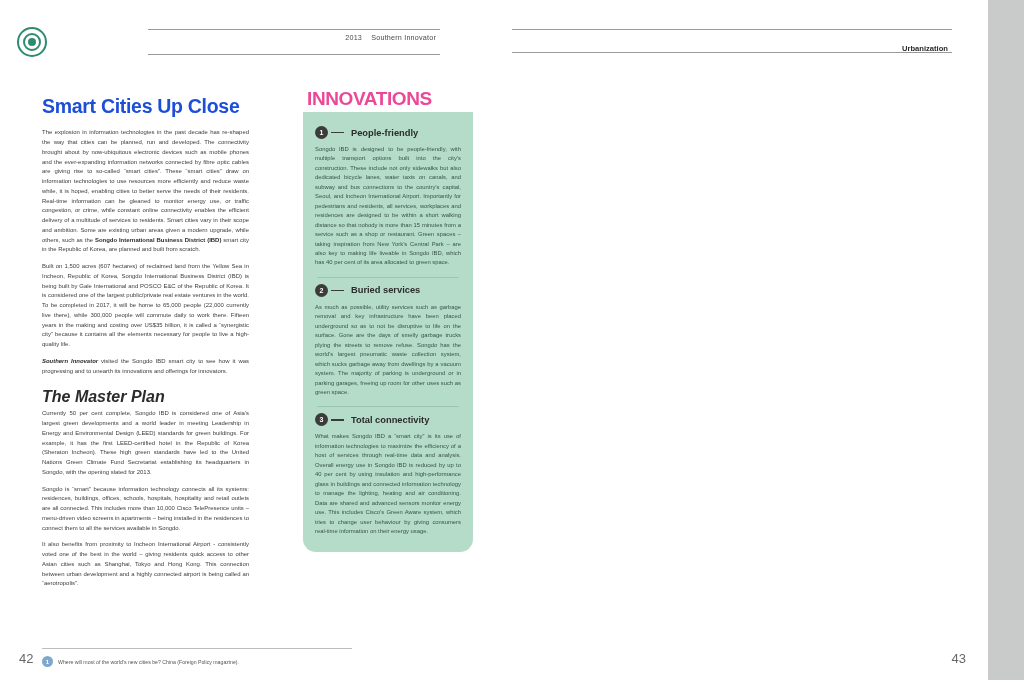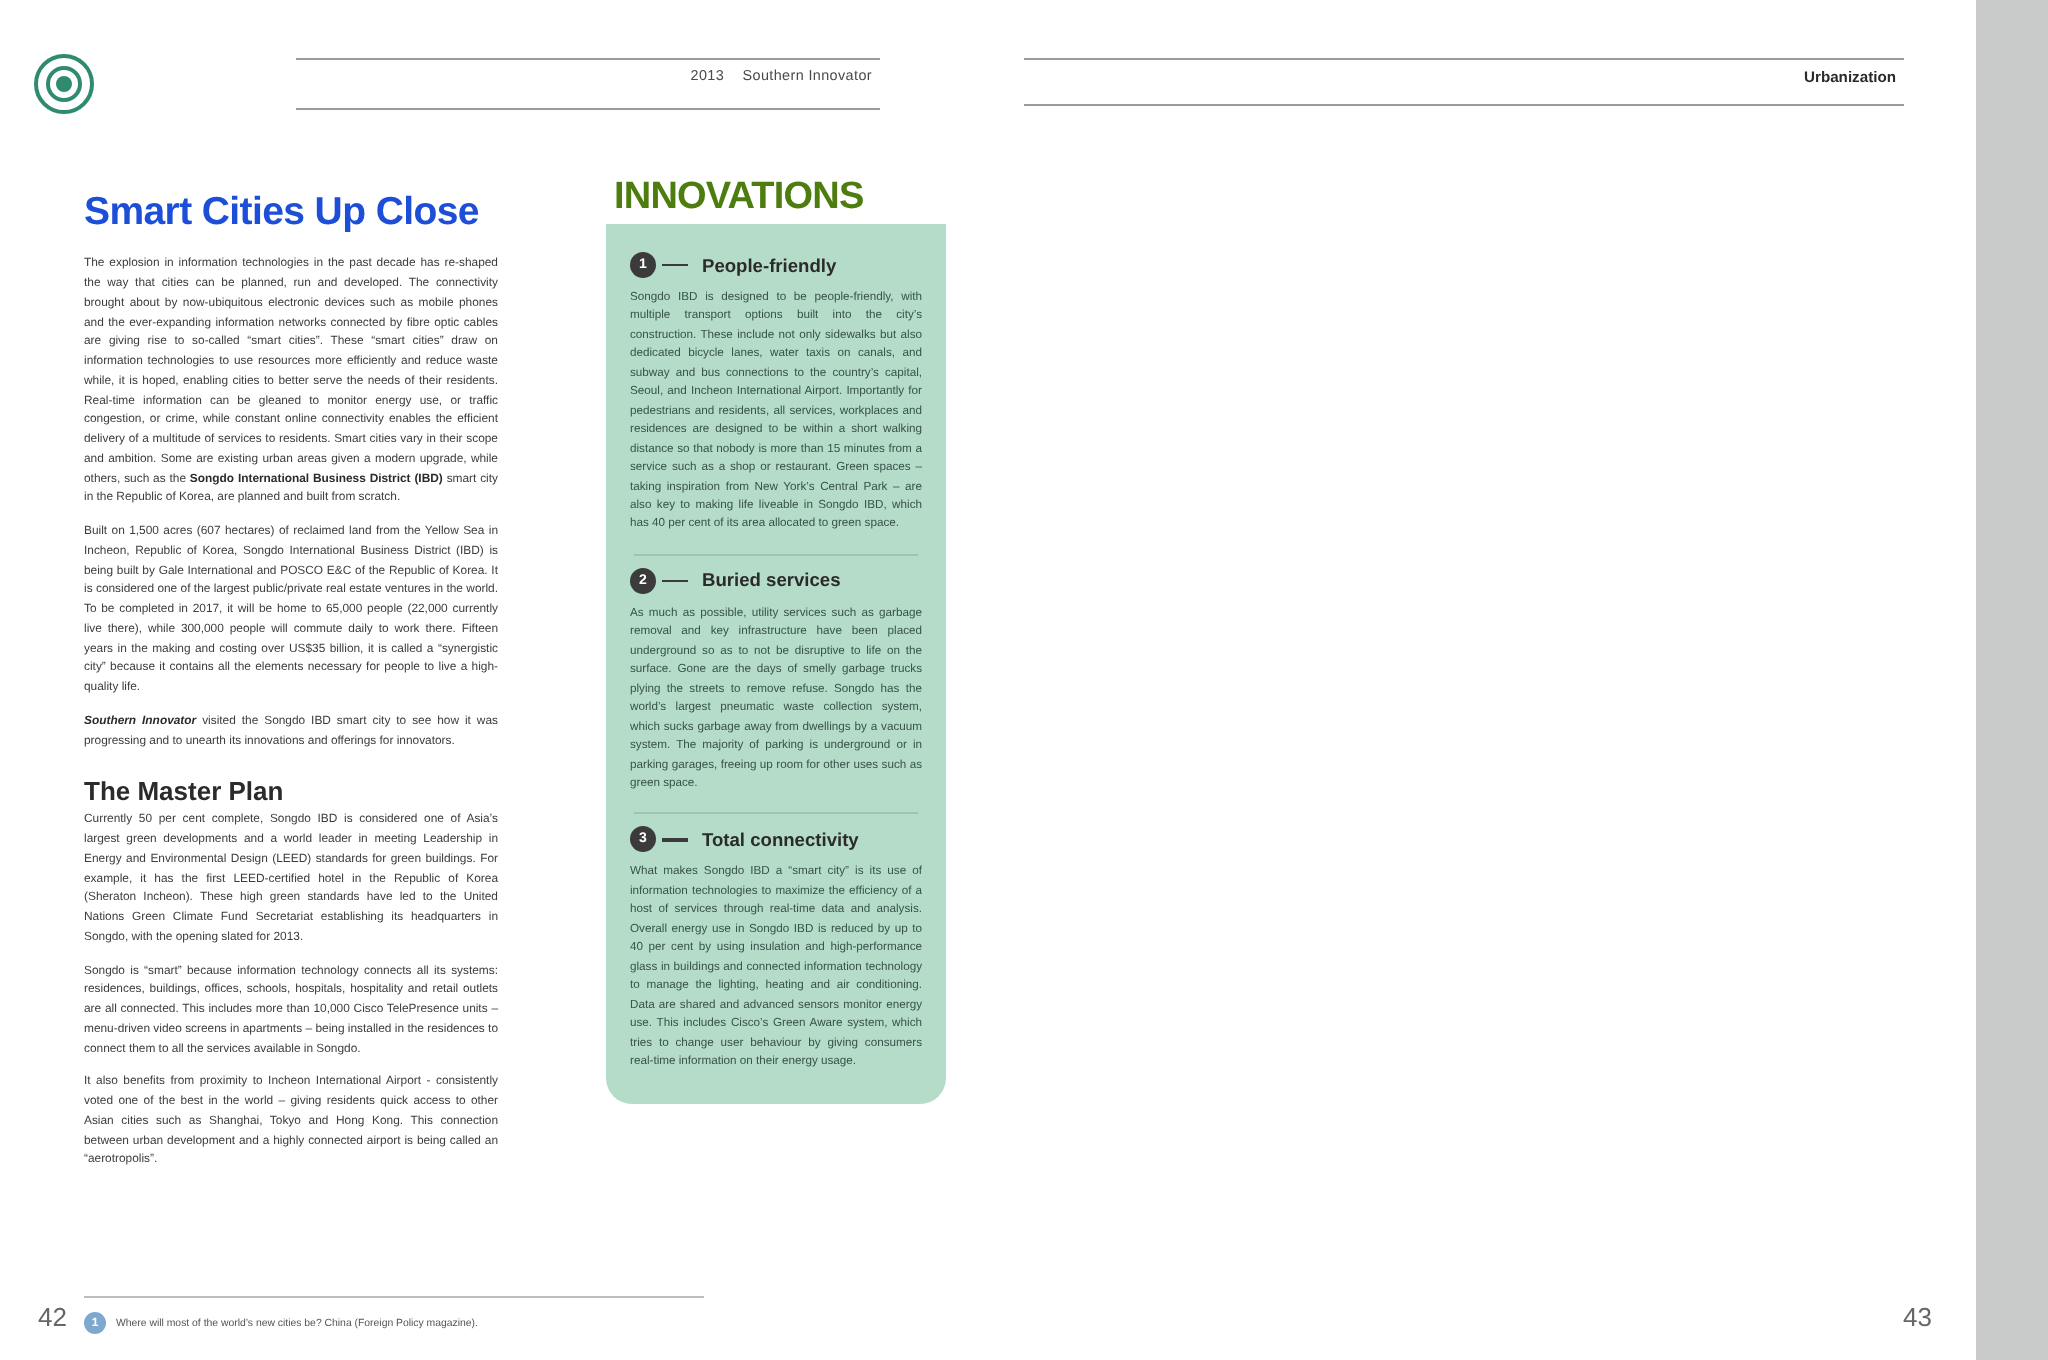--- a/index.html
+++ b/index.html
@@ -25,38 +25,38 @@
   .logo{position:absolute;left:17px;top:27px;width:30px;height:30px;border-radius:50%;
         border:2.2px solid #2e8b6f;box-sizing:border-box;
         display:flex;align-items:center;justify-content:center;}
   .logo i{display:block;width:18px;height:18px;border-radius:50%;
           border:2px solid #2e8b6f;box-sizing:border-box;
           display:flex;align-items:center;justify-content:center;}
   .logo i b{display:block;width:8px;height:8px;border-radius:50%;background:#2e8b6f;}
 
   .hdr-r-rules{position:absolute;left:36px;right:36px;top:29px;height:1px;background:#9a9a9a;}
   .hdr-r-rules2{position:absolute;left:36px;right:36px;top:52px;height:1px;background:#9a9a9a;}
-  .sect-title{position:absolute;right:40px;top:34px;font-size:7.6px;font-weight:bold;color:#2b2b2b;}
+  .sect-title{position:absolute;right:40px;top:44px;font-size:7.6px;font-weight:bold;color:#2b2b2b;}
 
   
   .l-body{position:absolute;left:42px;top:96px;width:207px;}
   h1.title{font-size:19.5px;font-weight:bold;color:#1d4ed8;margin:0 0 12px 0;
            letter-spacing:-.3px;line-height:1.05;}
-  h2.sub{font-size:13px;font-weight:bold;color:#2b2b2b;margin:12px 0 3px 0;}
+  h2.sub{font-size:16px;font-weight:bold;color:#2b2b2b;margin:12px 0 3px 0;font-style:italic;}
   p.bt{font-size:5.95px;line-height:1.64;color:#3c3c3c;margin:0 0 7px 0;
        text-align:justify;}
   p.bt b{font-weight:bold;color:#2b2b2b;}
   p.bt i{font-style:italic;font-weight:bold;color:#2b2b2b;}
 
   
   .innov{position:absolute;left:303px;top:112px;width:170px;
          background:#b5dcc9;border-radius:0 0 13px 13px;padding:8px 12px 14px 12px;
          box-sizing:border-box;}
   .innov-head{position:absolute;left:307px;top:88px;font-size:19px;font-weight:bold;
-              color:#4d7c0f;letter-spacing:-.4px;}
+              color:#ec4899;letter-spacing:-.4px;}
   .inn-item{margin-bottom:2px;}
   .inn-hd{display:flex;align-items:center;gap:2px;margin:6px 0 6px 0;}
   .badge{width:13px;height:13px;border-radius:50%;background:#3b3b3b;color:#fff;
          font-size:7px;font-weight:bold;display:flex;align-items:center;justify-content:center;
          flex:0 0 auto;}
   .dash{width:13px;height:1.6px;background:#3b3b3b;margin:0 5px 0 1px;flex:0 0 auto;}
   .inn-title{font-size:9.3px;font-weight:bold;color:#2b2b2b;}
   p.inn-p{font-size:5.85px;line-height:1.62;color:#38534a;margin:0;text-align:justify;}
   .inn-rule{height:1px;background:#9cc6b4;margin:9px 2px 3px 2px;}
 

